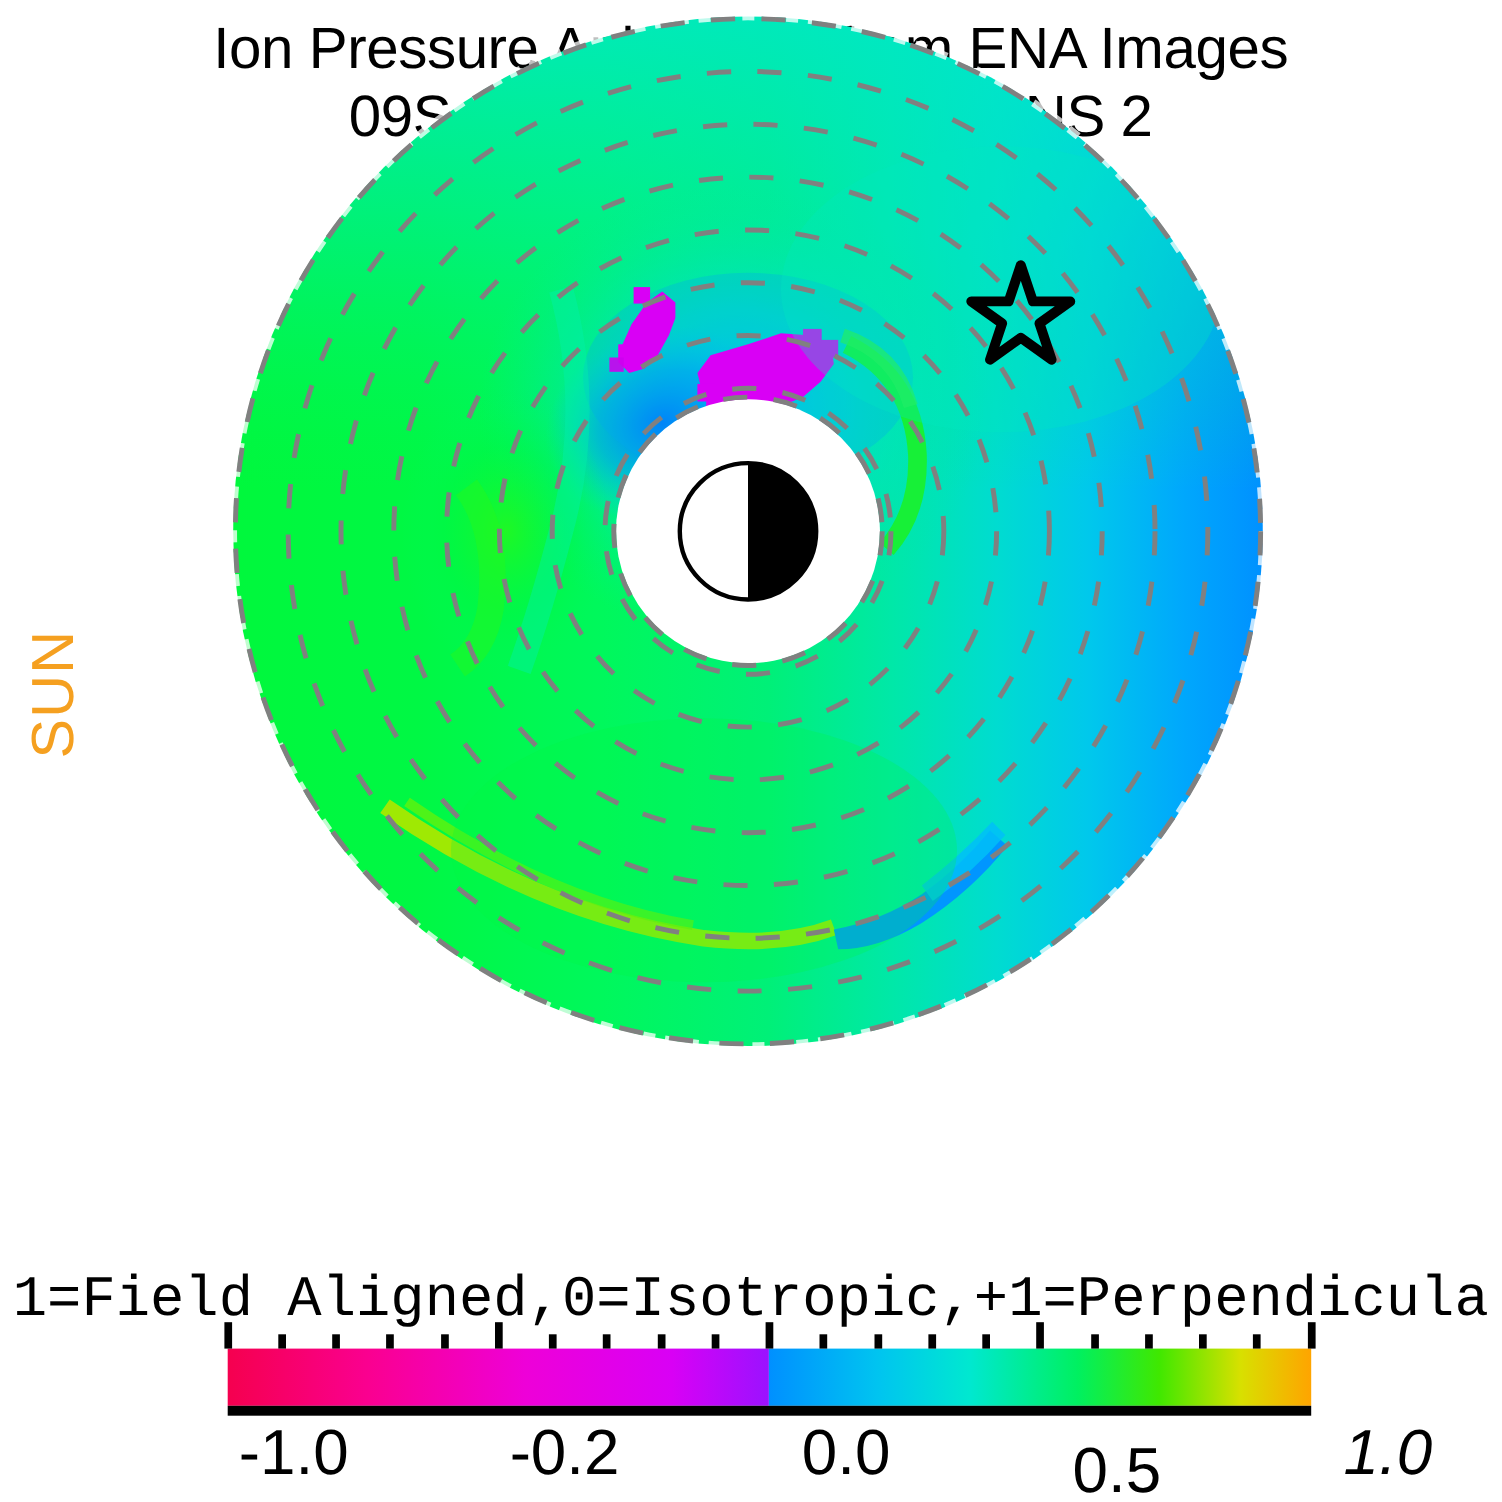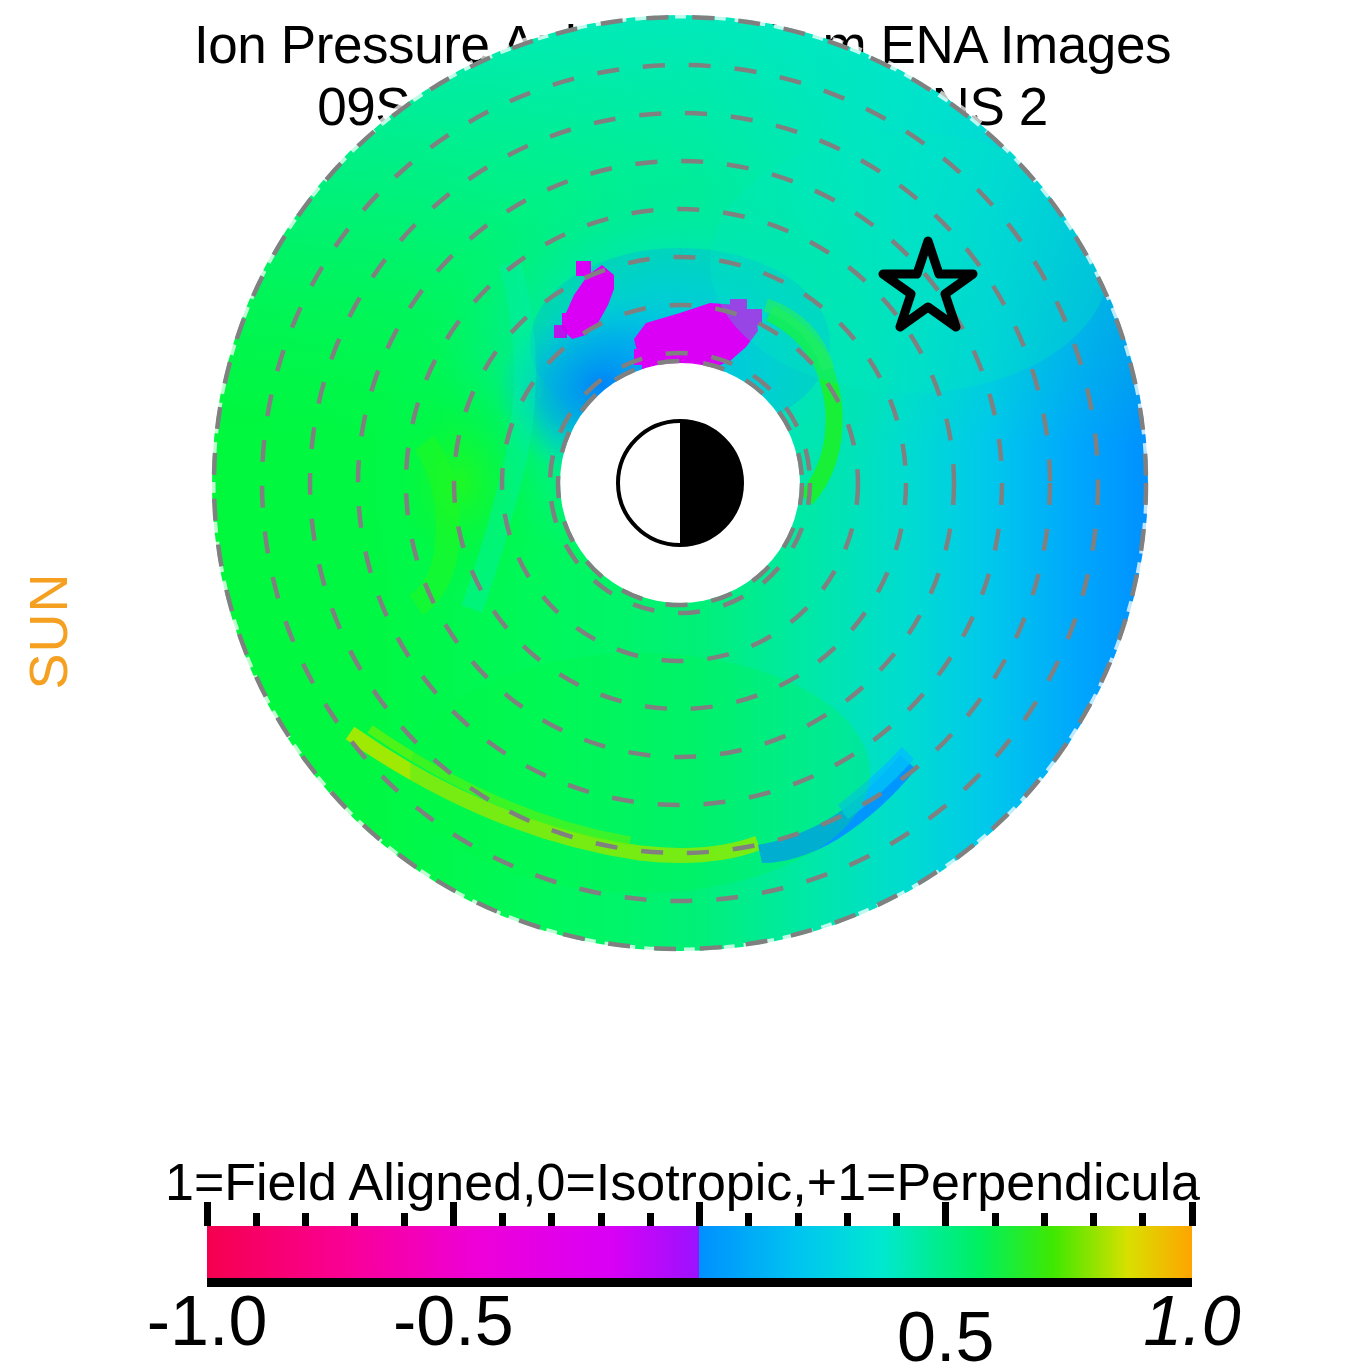--- a/index.html
+++ b/index.html
@@ -18,33 +18,33 @@
   #polar-svg{position:absolute;left:0;top:0;}
 
   
   #sun-label{position:absolute;left:-52px;top:600px;width:200px;
      transform:rotate(-90deg);transform-origin:center center;
      font-size:54px;color:#F5A020;letter-spacing:1px;text-align:center;}
 
   
   #cbar-block{position:absolute;left:0;top:1152px;width:1365px;}
   #cbar-caption{position:absolute;left:0;top:0;width:1365px;text-align:center;
-      font-size:52px;line-height:60px;white-space:nowrap;color:#000;}
+      font-size:52px;line-height:60px;white-space:nowrap;color:#000;font-family:Liberation Mono, monospace;}
   #cbar-outer{position:absolute;left:207px;top:74px;width:985px;height:52px;}
   #cbar-gradient{position:absolute;left:0;top:0;width:985px;height:52px;}
   #cbar-neg{position:absolute;left:0;top:0;width:492px;height:52px;
      background:linear-gradient(to right,#F5004F 0%,#FA0090 26%,#EE00D8 55%,#D900F5 82%,#9B12FF 100%);}
   #cbar-pos{position:absolute;left:492px;top:0;width:493px;height:52px;
      background:linear-gradient(to right,#0090FF 0%,#00C4F0 20%,#00E8D0 37%,#00F060 57%,#40E800 72%,#D8E000 87%,#FFA400 100%);}
   #cbar-axis{position:absolute;left:0;top:52px;width:985px;height:9px;background:#000;}
   .tick{position:absolute;width:7px;background:#000;}
   .tick.major{height:24px;top:-24px;}
   .tick.minor{height:13px;top:-13px;}
   #cbar-ticklabels{position:absolute;left:0;top:138px;width:1365px;height:70px;}
-  .cbar-ticklabel{position:absolute;font-size:70px;line-height:62px;text-align:center;
+  .cbar-ticklabel{position:absolute;font-size:58px;line-height:62px;text-align:right;
       width:220px;color:#000;}
 </style>
 </head>
 <body>
 
 <div id="root">
 
   <div class="title-block">
     <div class="title-line" id="title-main">Ion Pressure Anisotropy from  ENA Images</div>
     <div class="title-line">09Sep2015, 0408 UT,  TWINS 2</div>
@@ -225,19 +225,20 @@
           <div class="tick minor" style="left: 686px;"></div>
           <div class="tick minor" style="left: 784.5px;"></div>
           <div class="tick minor" style="left: 833.75px;"></div>
           <div class="tick minor" style="left: 883px;"></div>
           <div class="tick minor" style="left: 932.25px;"></div>
         </div>
     </div>
 
     <div id="cbar-ticklabels">
         <div class="cbar-ticklabel" style="left: 97px;">-1.0</div>
-        <div class="cbar-ticklabel" style="left: 343.25px;">-0.5</div>
+        <div class="cbar-ticklabel" style="left: 343.25px;">-0.2</div>
+        <div class="cbar-ticklabel" style="left: 589.5px;">0.0</div>
         <div class="cbar-ticklabel" style="left: 835.75px; margin-top: 16px;">0.5</div>
         <div class="cbar-ticklabel" style="left: 1082px; font-style: italic;">1.0</div>
       </div>
   </div>
 
 </div>
 
 </body></html>

